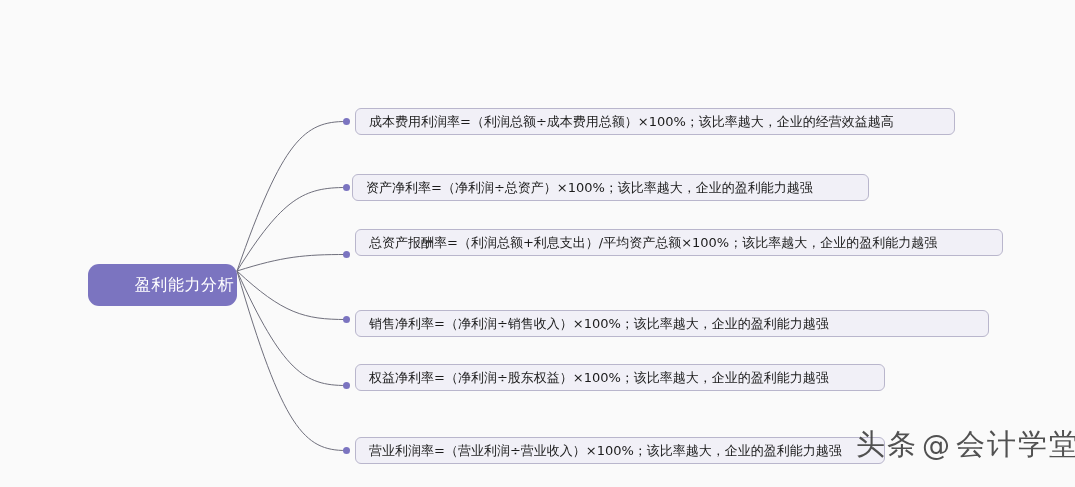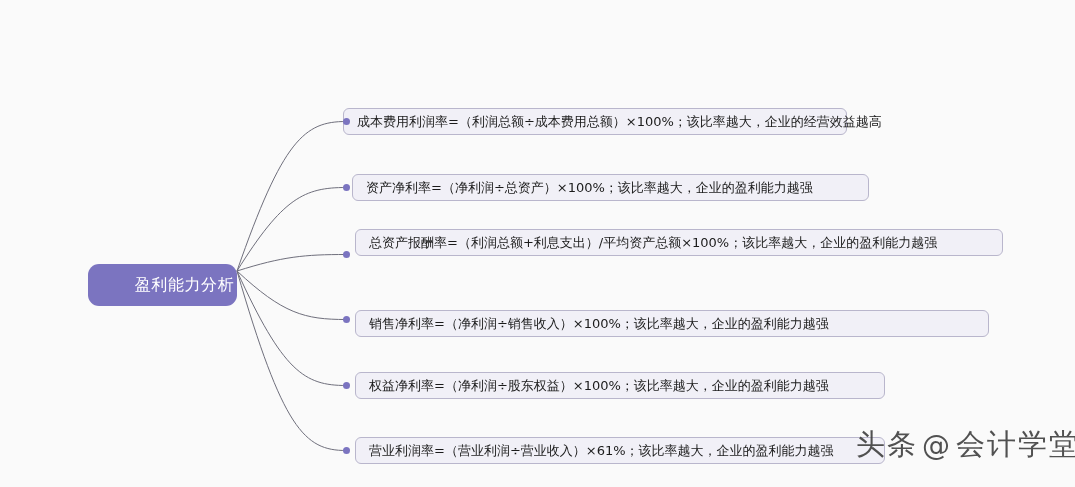--- a/index.html
+++ b/index.html
@@ -104,42 +104,42 @@
       <path d="M 237 271 C 282.78 313.68, 304.58 319.5, 346 319.5" fill="none" stroke="#6f6f7c" stroke-width="1"></path>
       <path d="M 237 271 C 282.78 371.76, 304.58 385.5, 346 385.5" fill="none" stroke="#6f6f7c" stroke-width="1"></path>
       <path d="M 237 271 C 282.78 428.96000000000004, 304.58 450.5, 346 450.5" fill="none" stroke="#6f6f7c" stroke-width="1"></path>
     </svg>
 
   <div class="root-node">
     <span class="root-label">盈利能力分析</span>
   </div>
 
   <div id="leaf-layer">
-      <div class="leaf-node" style="left: 343px; top: 108px; width: 504px;">
+      <div class="leaf-node" style="left: 355px; top: 108px; width: 600px;">
         <span class="leaf-label">成本费用利润率=（利润总额÷成本费用总额）×100%；该比率越大，企业的经营效益越高</span>
       </div>
       <div class="edge-dot" style="left: 343px; top: 118px; background: rgb(123, 116, 192);"></div>
       <div class="leaf-node" style="left: 352px; top: 174px; width: 517px;">
         <span class="leaf-label">资产净利率=（净利润÷总资产）×100%；该比率越大，企业的盈利能力越强</span>
       </div>
       <div class="edge-dot" style="left: 343px; top: 184px; background: rgb(123, 116, 192);"></div>
       <div class="leaf-node" style="left: 355px; top: 229px; width: 648px;">
         <span class="leaf-label">总资产报酬率=（利润总额+利息支出）/平均资产总额×100%；该比率越大，企业的盈利能力越强</span>
       </div>
       <div class="edge-dot" style="left: 343px; top: 251px; background: rgb(123, 116, 192);"></div>
       <div class="leaf-node" style="left: 355px; top: 310px; width: 634px;">
         <span class="leaf-label">销售净利率=（净利润÷销售收入）×100%；该比率越大，企业的盈利能力越强</span>
       </div>
       <div class="edge-dot" style="left: 343px; top: 316px; background: rgb(123, 116, 192);"></div>
-      <div class="leaf-node" style="left: 355px; top: 372px; width: 530px;">
+      <div class="leaf-node" style="left: 355px; top: 364px; width: 530px;">
         <span class="leaf-label">权益净利率=（净利润÷股东权益）×100%；该比率越大，企业的盈利能力越强</span>
       </div>
       <div class="edge-dot" style="left: 343px; top: 382px; background: rgb(123, 116, 192);"></div>
       <div class="leaf-node" style="left: 355px; top: 437px; width: 530px;">
-        <span class="leaf-label">营业利润率=（营业利润÷营业收入）×61%；该比率越大，企业的盈利能力越强</span>
+        <span class="leaf-label">营业利润率=（营业利润÷营业收入）×100%；该比率越大，企业的盈利能力越强</span>
       </div>
       <div class="edge-dot" style="left: 343px; top: 447px; background: rgb(123, 116, 192);"></div>
     </div>
 
   <div class="watermark">
     <span>头条</span>
     <span class="wm-at">@</span>
     <span>会计学堂</span>
   </div>
 

